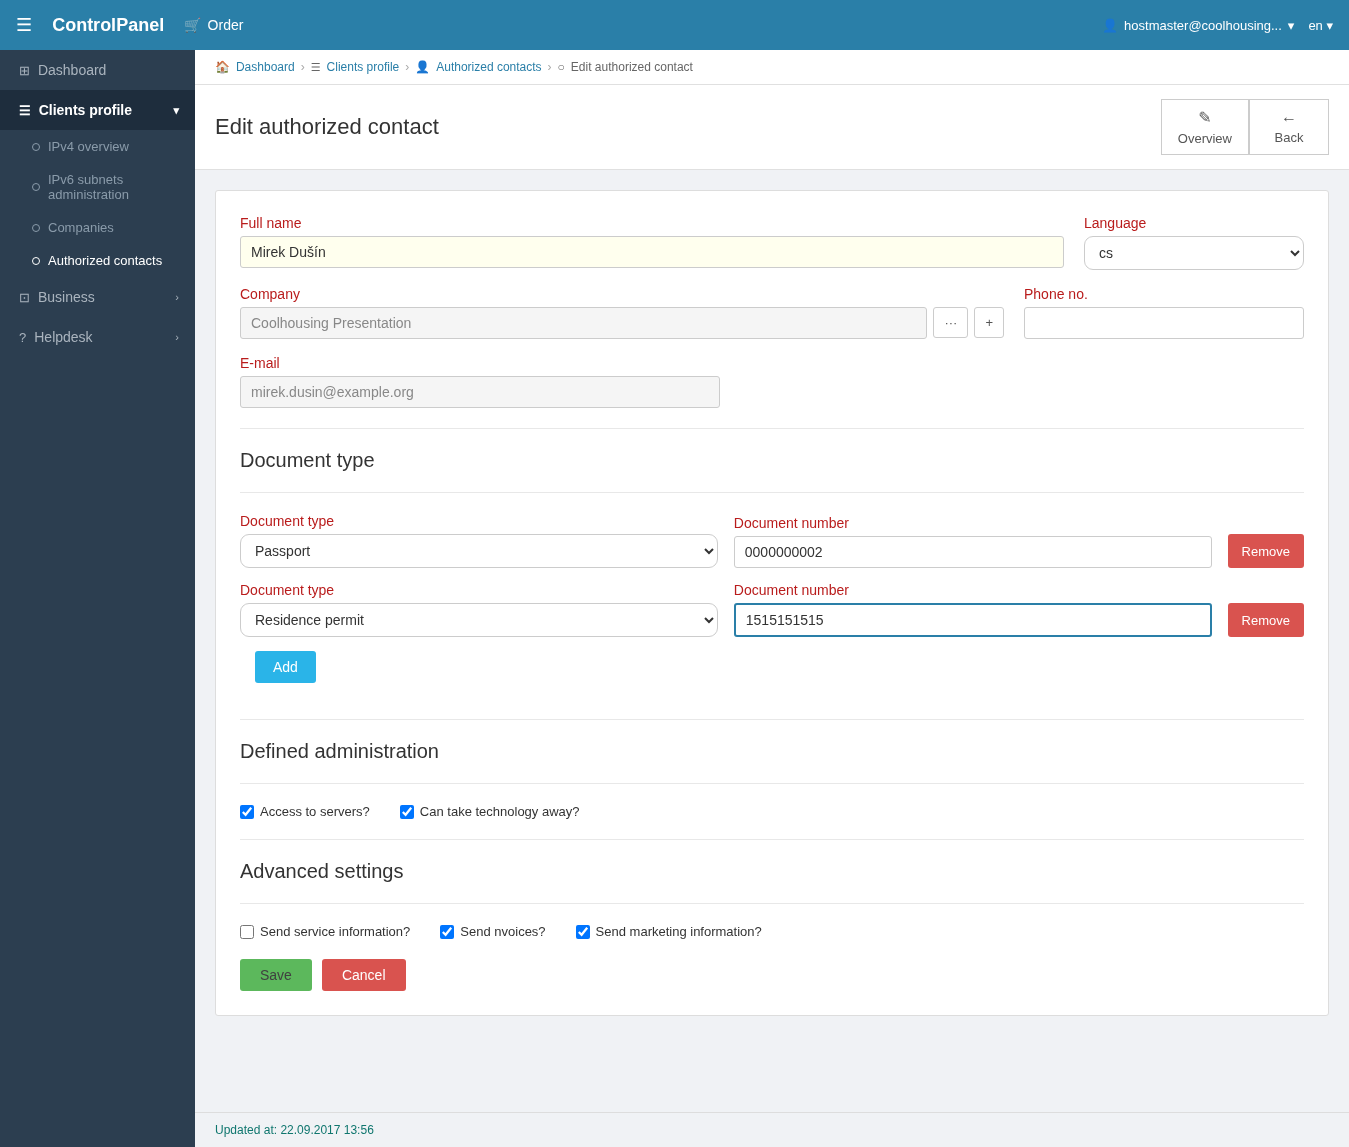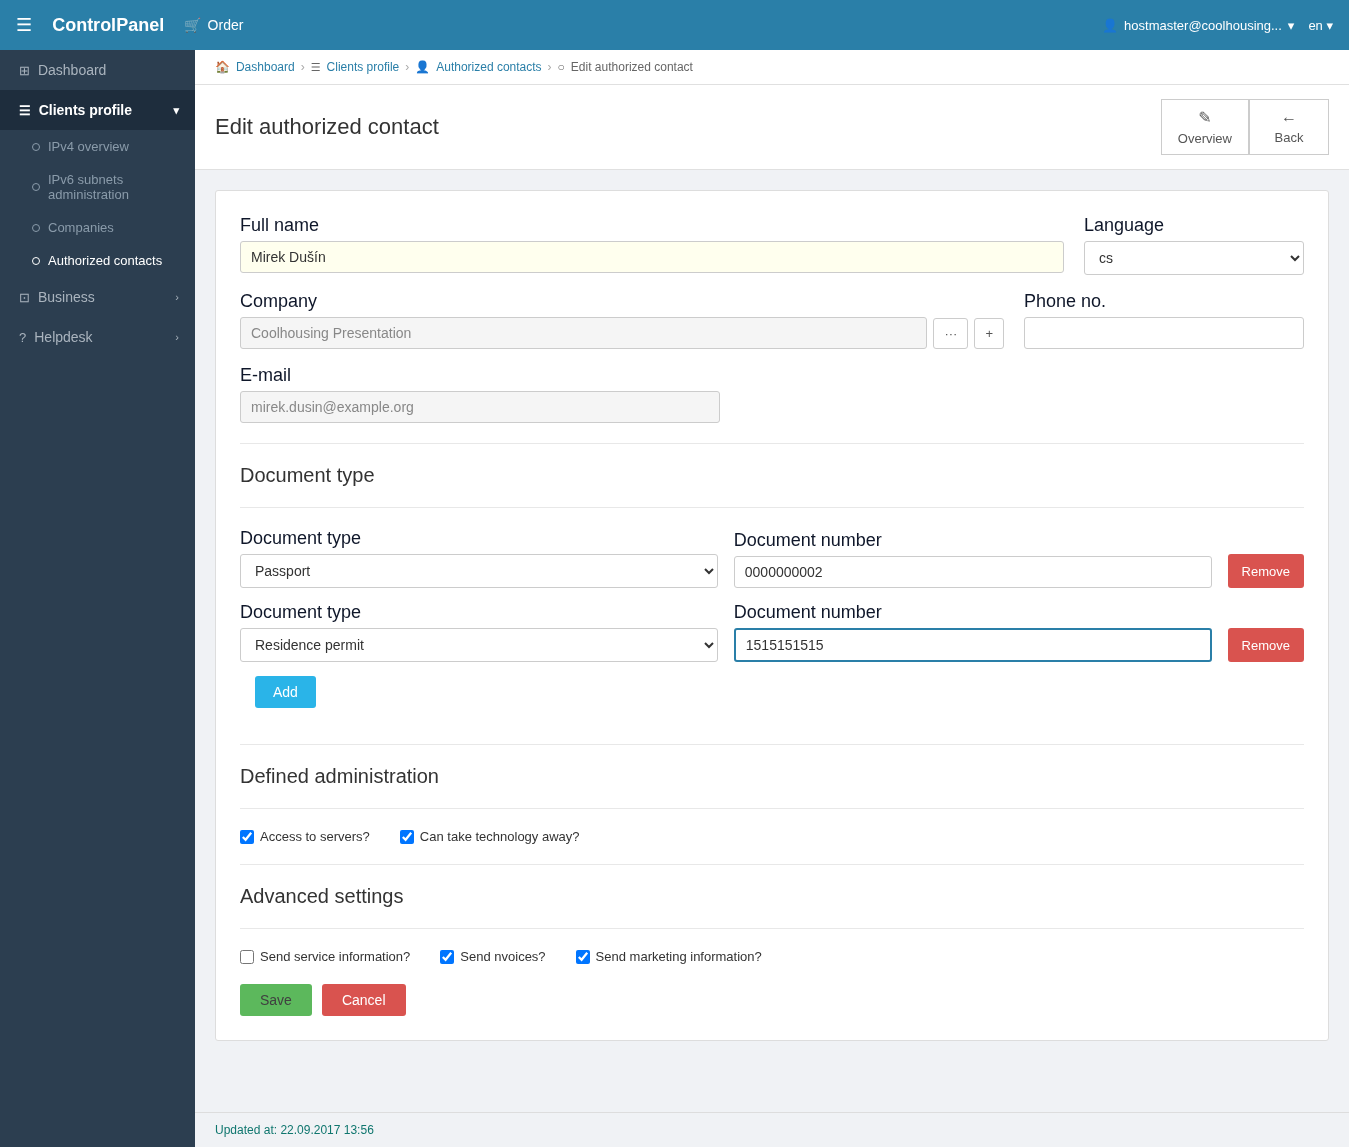--- a/index.html
+++ b/index.html
@@ -112,46 +112,46 @@
       background: #fff;
       border: 1px solid #ddd;
       border-radius: 3px;
       padding: 24px;
     }
 
     
     .form-row { display: flex; gap: 20px; margin-bottom: 16px; }
     .form-group { display: flex; flex-direction: column; gap: 5px; }
     .form-group.wide { flex: 1; }
-    .form-label { font-size: 18px; color: #0f172a; font-weight: 500; }
+    .form-label { font-size: 14px; color: #b91c1c; font-weight: 500; }
     .form-input {
       border: 1px solid #ccc;
       border-radius: 3px;
       padding: 7px 10px;
       font-size: 14px;
       color: #333;
       outline: none;
       width: 100%;
     }
     .form-input.highlighted { background: #ffffee; }
     .form-input.disabled { background: #f5f5f5; color: #888; }
     .form-select {
       border: 1px solid #ccc;
-      border-radius: 3px;
+      border-radius: 9px;
       padding: 7px 10px;
       font-size: 14px;
       color: #333;
       outline: none;
       background: #fff;
       cursor: pointer;
       width: 100%;
     }
 
     
-    .company-row { display: flex; align-items: flex-end; gap: 6px; }
+    .company-row { display: flex; align-items: flex-start; gap: 6px; }
     .company-input { flex: 1; }
     .company-btn {
       background: #fff;
       border: 1px solid #ccc;
       border-radius: 3px;
       padding: 7px 10px;
       cursor: pointer;
       color: #555;
       font-size: 13px;
     }

